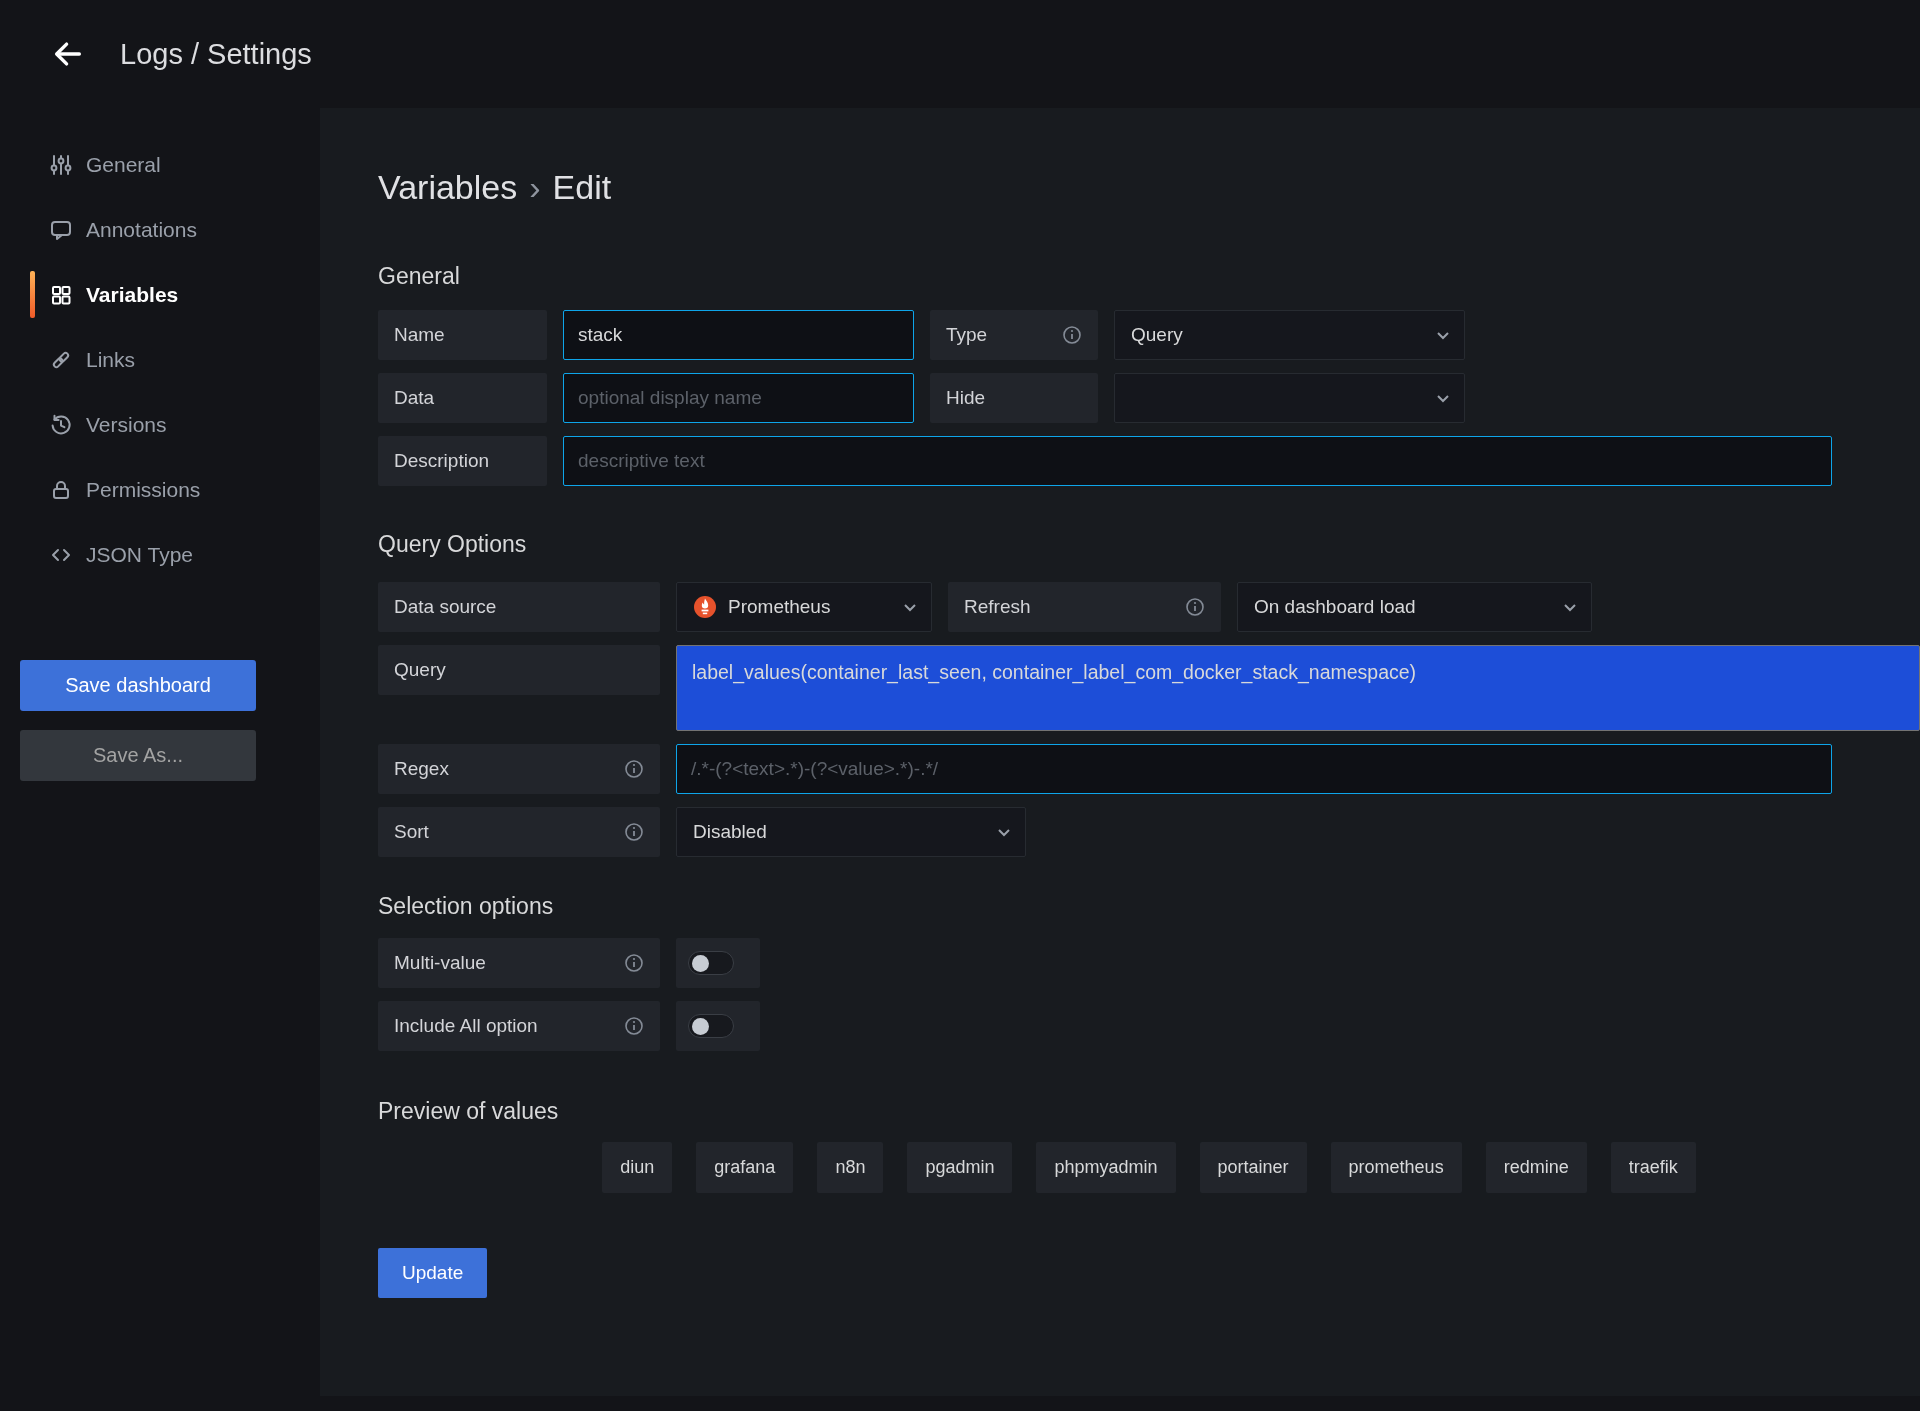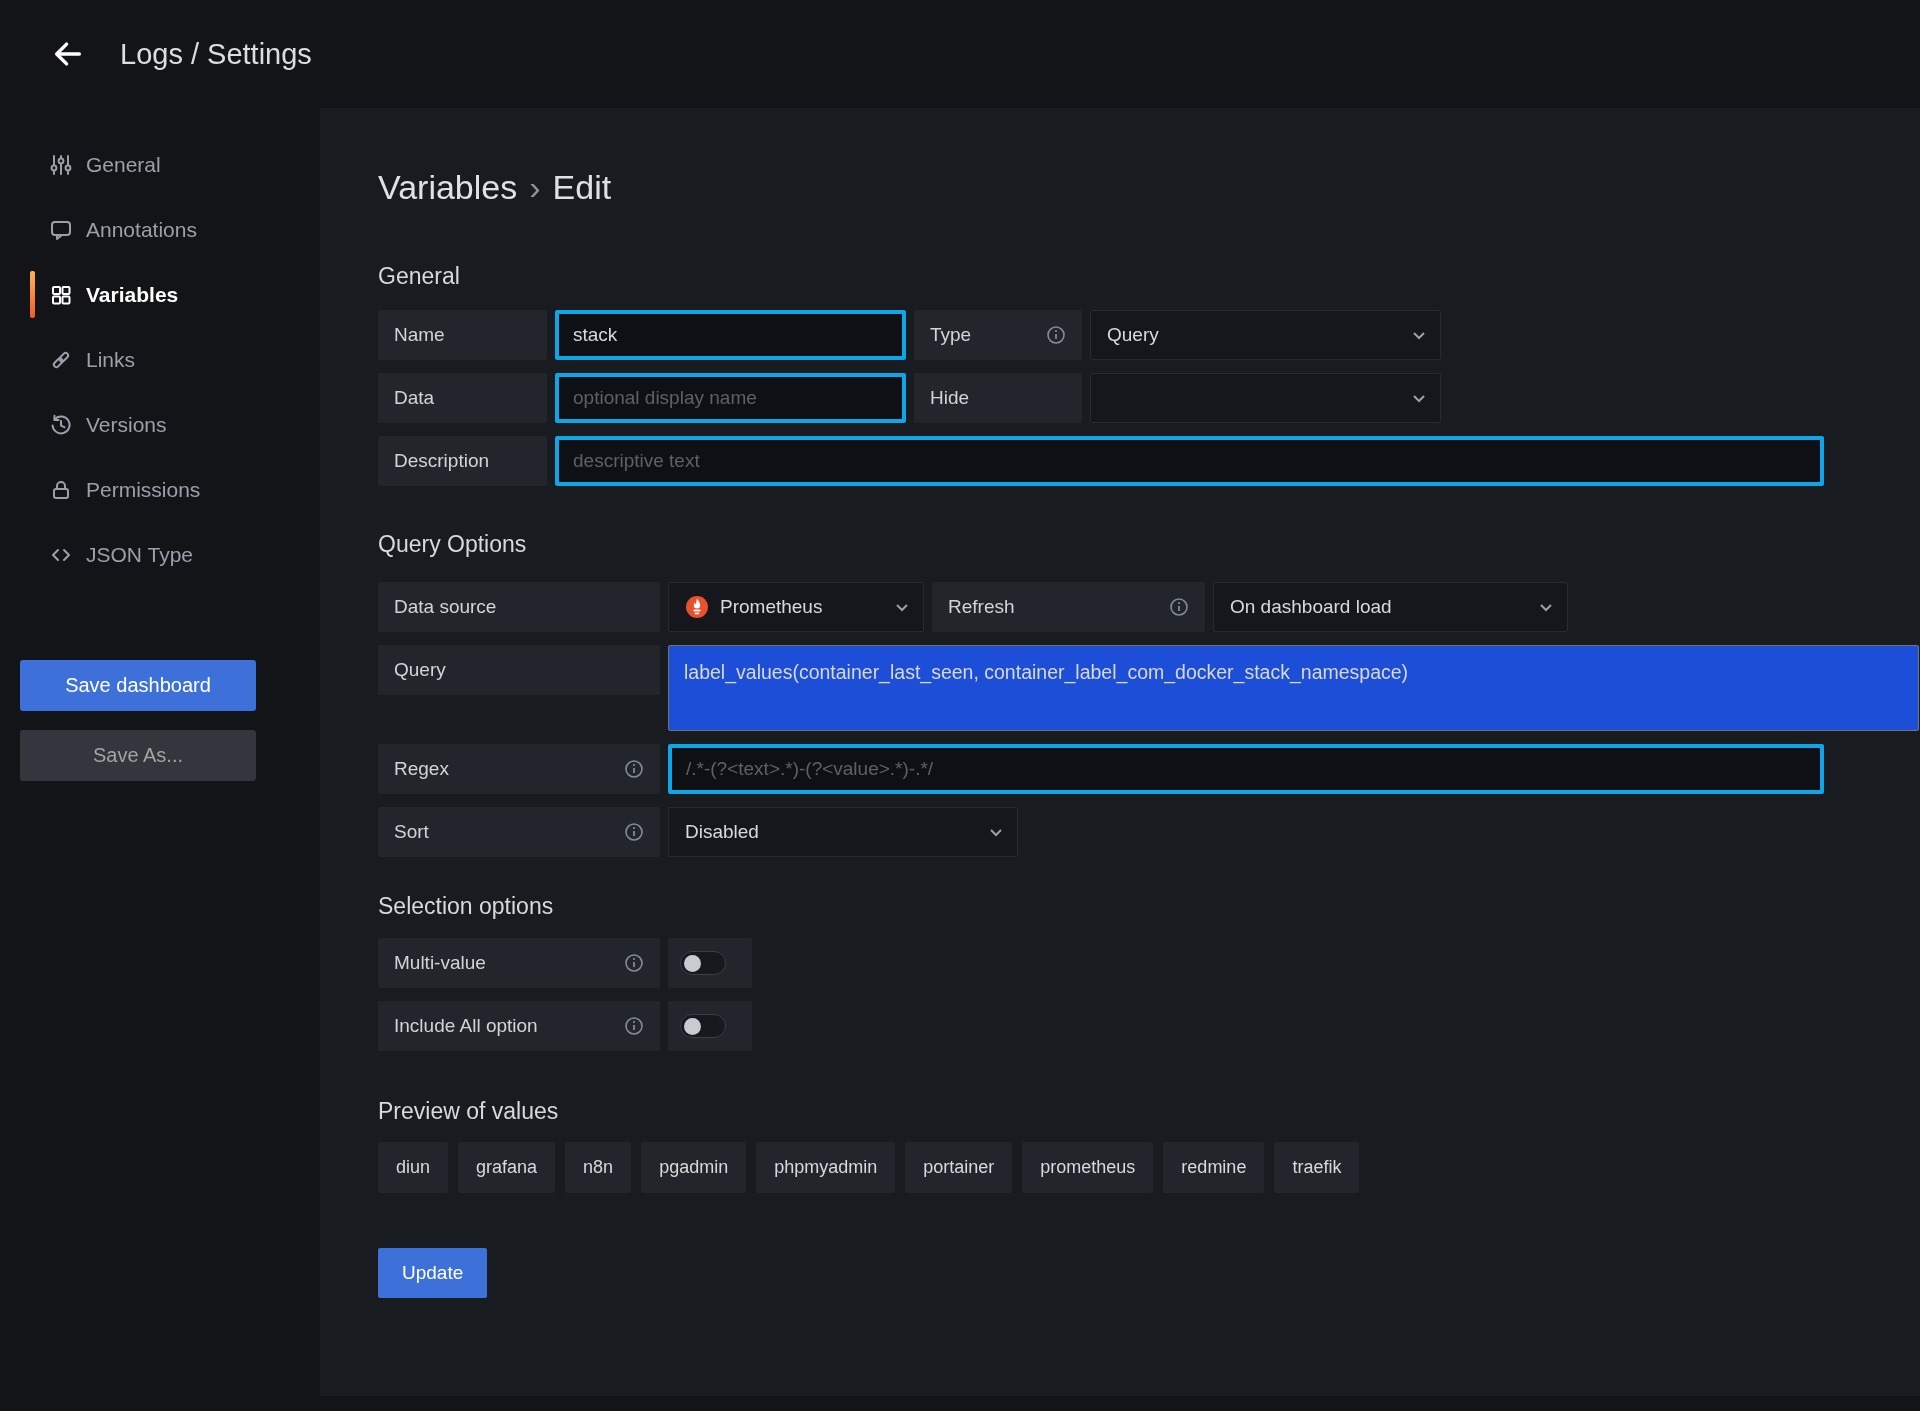--- a/index.html
+++ b/index.html
@@ -39,31 +39,31 @@
   .section-heading { margin:0; font-size:23px; font-weight:400; color:#d8d9da; }
   .mt-general { margin-top:56px; }
   .mt-queryopts { margin-top:45px; }
   .mt-selection { margin-top:36px; }
   .mt-preview { margin-top:47px; }
   .rows-start { margin-top:20px; }
   .rows-start-qo { margin-top:24px; }
   .rows-start-sel { margin-top:18px; }
   .rows-start-prev { margin-top:17px; }
 
-  .form-row { display:flex; gap:8px; margin-bottom:13px; align-items:flex-start; }
+  .form-row { display:flex; gap:16px; margin-bottom:13px; align-items:flex-start; }
 
   .flabel { background:#22252b; border-radius:2px; height:50px; display:flex; align-items:center;
     padding:0 16px; font-size:19px; font-weight:500; color:#d3d4d8; flex-shrink:0; }
   .flabel.spread { justify-content:space-between; }
   .w-std { width:169px; }
   .w-type { width:168px; }
   .w-qo { width:282px; }
   .w-refresh { width:273px; }
 
-  .finput { height:50px; background:#0e1015; border:4px solid #0ea5e9; border-radius:2px;
+  .finput { height:50px; background:#0e1015; border:1px solid #0ea5e9; border-radius:2px;
     padding:0 14px; font-size:19px; color:#d8d9da; font-family:inherit; outline:none; }
   .finput::placeholder { color:#5c6169; }
   .w-input-std { width:351px; }
   .w-input-desc { width:1269px; }
   .w-input-regex { width:1156px; }
 
   .fselect { height:50px; background:#15171d; border:1px solid #272b31; border-radius:2px;
     display:flex; align-items:center; padding:0 40px 0 16px; position:relative;
     font-size:19px; color:#d8d9da; cursor:pointer; flex-shrink:0; }
   .fselect .chev { position:absolute; right:12px; top:50%; transform:translateY(-50%); display:flex; }
@@ -73,21 +73,21 @@
   .w-sel-sort { width:350px; }
   .ds-icon { width:24px; height:24px; margin-right:11px; flex-shrink:0; }
 
   .query-area { width:1251px; height:86px; background:#1d4ed8; border:1px solid #737373; border-radius:2px;
     padding:13px 15px; font-size:19.5px; color:#d8d9da; line-height:1.4; cursor:text; }
 
   .toggle-box { width:84px; height:50px; background:#22252b; border-radius:2px; display:flex; align-items:center; padding-left:12px; }
   .switch { width:46px; height:24px; border-radius:12px; background:#17191e; border:1px solid #3a3e45; position:relative; cursor:pointer; }
   .switch .knob { position:absolute; left:3px; top:2.8px; width:17px; height:17px; border-radius:50%; background:#c7ccd3; }
 
-  .chips { display:flex; gap:10px; }
+  .chips { display:flex; gap:24px;justify-content:center; }
   .chip { background:#22252b; border-radius:2px; height:51px; display:flex; align-items:center;
     padding:0 18px; font-size:18px; font-weight:500; color:#d8d9da; cursor:pointer; }
 
   .btn-update { margin-top:55px; height:50px; padding:0 24px; background:#3d71d9; color:#ffffff;
     border:none; border-radius:2px; font-family:inherit; font-size:19px; font-weight:500; cursor:pointer; }
 
   .info-ic { display:flex; margin-left:12px; }
 </style>
 </head>
 <body>

